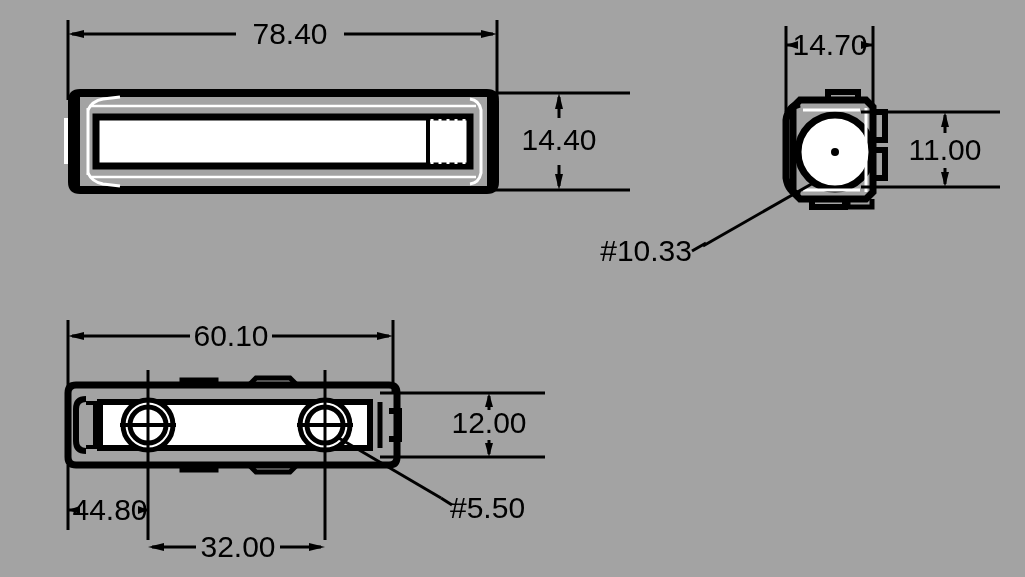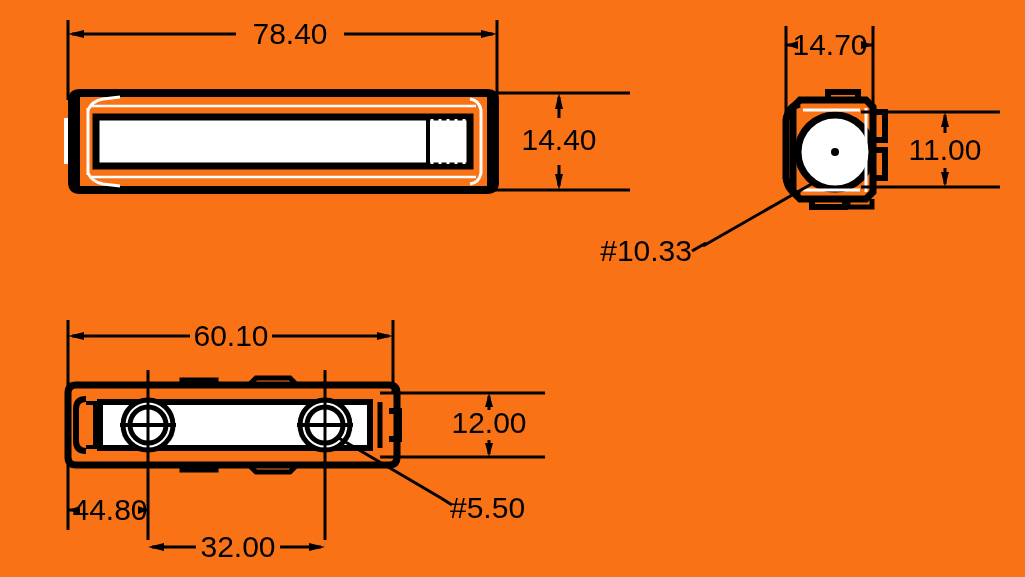--- a/index.html
+++ b/index.html
@@ -7,21 +7,21 @@
     padding: 0;
     background: #ffffff;
   }
   body {
     font-family: "Liberation Sans", sans-serif;
   }
   #drawing-root {
     position: relative;
     width: 1025px;
     height: 577px;
-    background: #f97316;
+    background: #a3a3a3;
     overflow: hidden;
   }
   #drawing-svg {
     display: block;
     width: 1025px;
     height: 577px;
   }
   .dim-text {
     font-family: "Liberation Sans", sans-serif;
     font-size: 30px;

